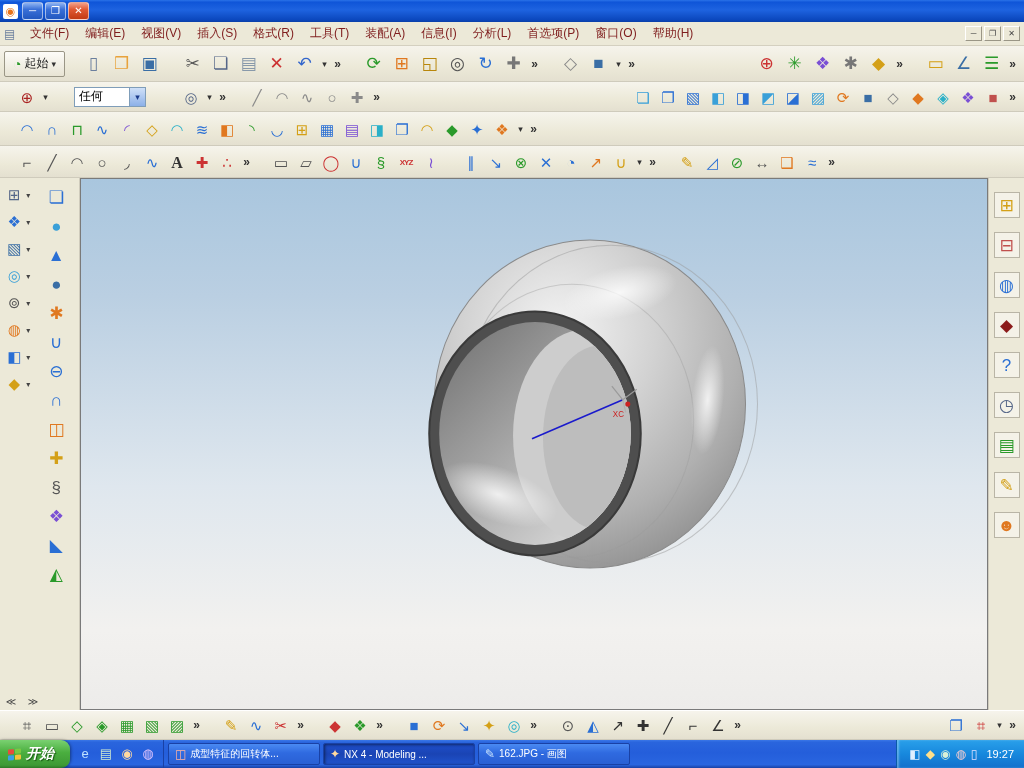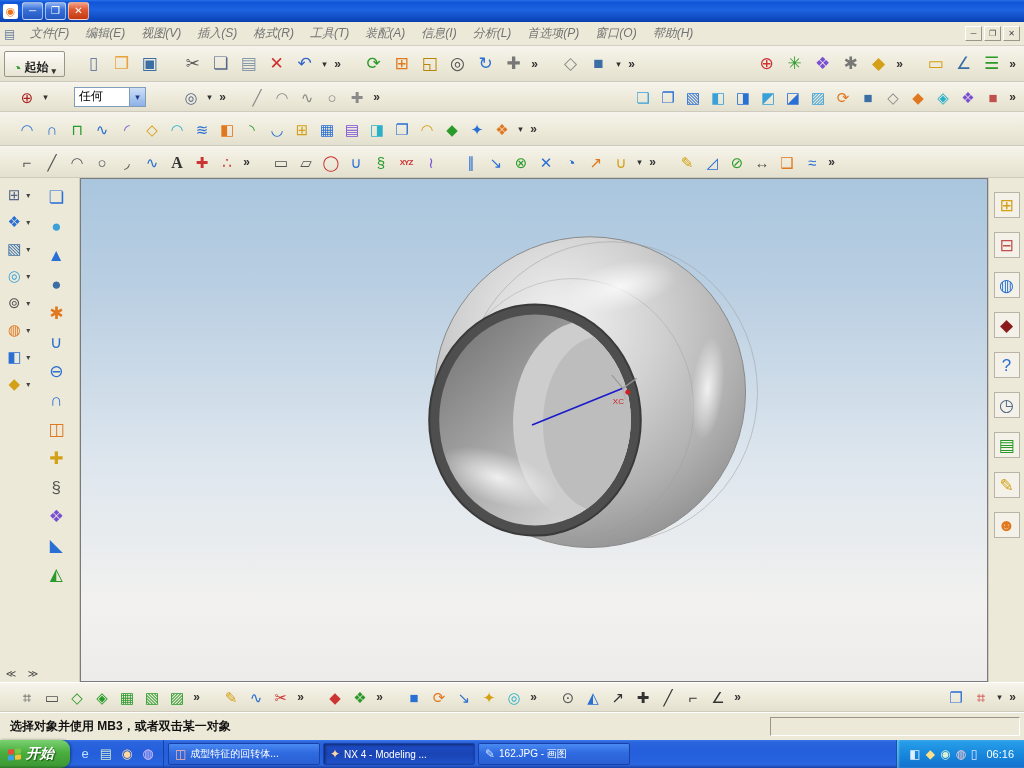--- a/index.html
+++ b/index.html
@@ -20,21 +20,21 @@
     background:linear-gradient(180deg,#8fb4f2,#3a70d8 40%,#2258c0); color:#fff; font-size:10px;
     line-height:16px; text-align:center; cursor:default; }
   .win-btn[data-name="close-button"] { background:linear-gradient(180deg,#f2a088,#e05a34 40%,#c23a14); }
 
   
   .menubar { height:24px; display:flex; align-items:center; background:#ece9d8;
     border-bottom:1px solid #d4d0c0; padding:0 4px; }
   .doc-icon { width:16px; color:#6b7f9e; font-size:12px; margin-right:2px; }
   .doc-icon::before { content:"▤"; }
   .menu-wrap { display:flex; flex:1; }
-  .menu-item { padding:3px 8px; color:#737373; white-space:nowrap; cursor:default;font-style:italic; }
+  .menu-item { padding:3px 8px; color:#7f1d1d; white-space:nowrap; cursor:default; }
   .mdi-btns { display:flex; gap:2px; }
   .mdi-btn { width:17px; height:15px; background:#ece9d8; border:1px solid;
     border-color:#fff #9a9686 #9a9686 #fff; color:#444; font-size:8px; line-height:13px; text-align:center; }
 
   
   .tbrow { display:flex; align-items:center; background:linear-gradient(180deg,#f6f4ec,#ece9d8 60%,#e4e0d0);
     border-bottom:1px solid #cfcbbc; padding:1px 2px; }
   .tbrow1 { height:36px; } .tbrow2 { height:30px; } .tbrow3 { height:34px; } .tbrow4 { height:32px; }
   .tbrowB { height:30px; border-top:1px solid #fff; }
   .tb-group { display:flex; align-items:center; gap:1px; padding:0 3px; }
@@ -42,23 +42,23 @@
     border-left:1px solid #fff; border-right:1px solid #b9b5a6; margin-right:4px; }
   .spacer { flex:1; }
   .tbi { display:inline-block; width:24px; height:24px; line-height:23px; text-align:center;
     font-size:15px; color:#555; cursor:default; border:1px solid transparent; }
   .tbrow1 .tbi { width:27px; height:27px; line-height:26px; font-size:17px; }
   .tbi[data-name="dropdown-arrow"] { width:11px; font-size:9px; }
   .tbi[data-name="overflow-chevron"] { width:13px; font-size:12px; font-weight:bold; }
   .tbi[data-name="xyz-expression-icon"] { font-size:8px; font-weight:bold; letter-spacing:-1px; }
   .tbi[data-name="text-icon"] { font-family:"Liberation Serif",serif; font-weight:bold; font-size:16px; }
 
-  .start-btn { display:flex; align-items:flex-end; gap:3px; height:26px; margin:0 2px; padding:0 8px;
+  .start-btn { display:flex; align-items:center; gap:3px; height:26px; margin:0 2px; padding:0 8px;
     background:linear-gradient(180deg,#fdfcf8,#e8e4d4); border:1px solid #9a9686; border-radius:2px;
-    font-size:12px; color:#222; cursor:default;font-weight:bold; }
+    font-size:12px; color:#222; cursor:default; }
   .start-btn::before { content:"◔"; color:#2a9a2a; font-size:14px; }
   .start-btn::after { content:"▾"; font-size:9px; color:#333; }
 
   .combo { display:flex; align-items:center; width:72px; height:20px; margin:0 20px;
     background:#fff; border:1px solid #7f9db9; }
   .combo-value { flex:1; padding-left:4px; font-size:12px; color:#000; }
   .combo-arrow { width:16px; height:100%; background:linear-gradient(180deg,#cfe0f8,#8cb0e8);
     border-left:1px solid #7f9db9; text-align:center; font-size:9px; line-height:18px; color:#1a3a8a; }
   .combo-arrow::before { content:"▾"; }
 
@@ -475,24 +475,20 @@
       </div>
     <div class="spacer"></div>
     <div class="tb-group" data-name="bottom-group-6">
         <span class="tbi" data-name="sheet-tool-icon" style="color: rgb(42, 111, 212);">❐</span>
         <span class="tbi" data-name="grid-tool-icon" style="color: rgb(204, 51, 51);">⌗</span>
         <span class="tbi" data-name="dropdown-arrow" style="color: rgb(51, 51, 51);">▾</span>
         <span class="tbi" data-name="overflow-chevron" style="color: rgb(51, 51, 51);">»</span>
       </div>
   </div>
 
-  <div class="statusbar" data-name="status-bar">
-    <span class="status-msg" data-name="status-message">选择对象并使用 MB3，或者双击某一对象</span>
-    <span class="status-panel" data-name="status-panel"></span>
-  </div>
 
   <div class="taskbar" data-name="windows-taskbar">
     <div class="tb-start" data-name="windows-start-button">
       <span class="flag" data-name="windows-logo-icon">
           <i></i>
           <i></i>
           <i></i>
           <i></i>
         </span>
       <span data-name="start-button-label">开始</span>
@@ -518,17 +514,17 @@
 
         <div class="task" data-name="task-button-3">
           <span class="ticon" data-name="task-icon" style="color: rgb(207, 232, 255);">✎</span>
           <span class="tlabel" data-name="task-label">162.JPG - 画图</span>
         </div>
       </div>
     <div class="tray" data-name="system-tray">
       <span style="display:contents">
         
       <span class="tray-icon" data-name="network-tray-icon" style="color: rgb(223, 239, 255);">◧</span><span class="tray-icon" data-name="shield-tray-icon" style="color: rgb(255, 224, 138);">◆</span><span class="tray-icon" data-name="volume-tray-icon" style="color: rgb(216, 240, 216);">◉</span><span class="tray-icon" data-name="im-tray-icon" style="color: rgb(255, 208, 208);">◍</span><span class="tray-icon" data-name="battery-tray-icon" style="color: rgb(224, 224, 255);">▯</span></span>
-      <span class="clock" data-name="taskbar-clock">06:16</span>
+      <span class="clock" data-name="taskbar-clock">19:27</span>
     </div>
   </div>
 
 </div>
 
 </body></html>

